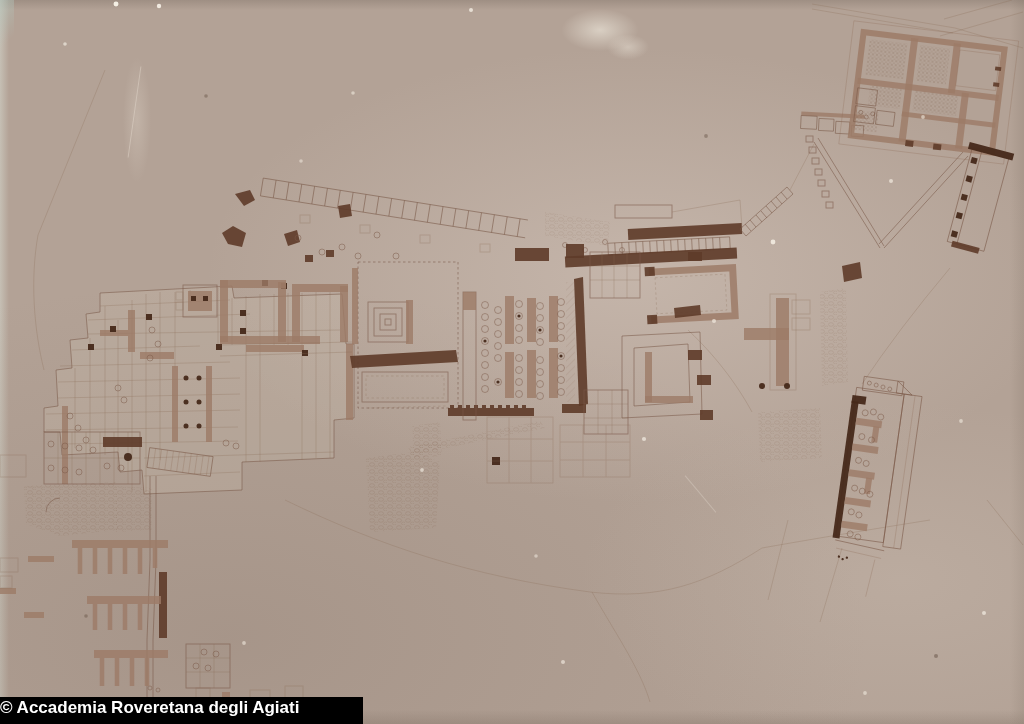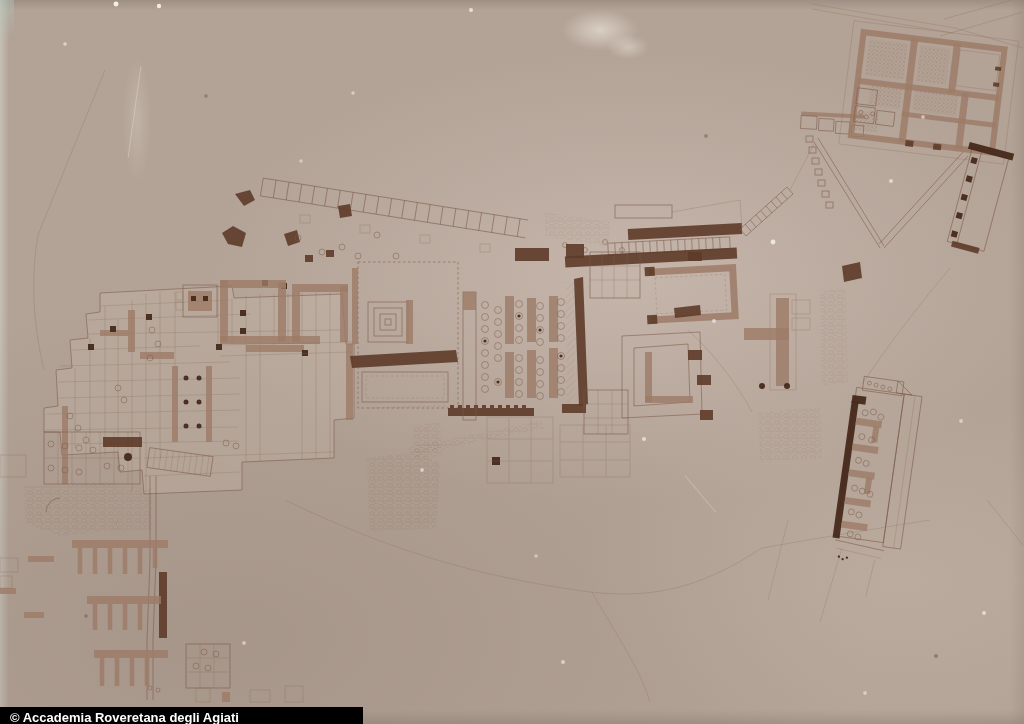--- a/index.html
+++ b/index.html
@@ -50,23 +50,23 @@
   }
   .dust2{position:absolute;left:0;top:0;width:2px;height:2px;border-radius:50%;background:transparent;
     box-shadow: 935px 655px 0 1px rgba(92,72,58,.45), 205px 95px 0 .8px rgba(92,72,58,.4),
       705px 135px 0 .9px rgba(92,72,58,.4), 85px 615px 0 .8px rgba(92,72,58,.4);
   }
   .scratch1{position:absolute;left:134px;top:66px;width:1px;height:92px;background:rgba(230,220,208,.45);transform:rotate(8deg);}
   .scratch2{position:absolute;left:700px;top:470px;width:1px;height:48px;background:rgba(230,220,208,.35);transform:rotate(-40deg);}
   .corner-sliver{position:absolute;left:0;top:0;width:14px;height:52px;
     background:linear-gradient(135deg, rgba(180,200,190,.55), rgba(180,200,190,0) 75%);}
   .caption-bar{
-    position:absolute;left:0;bottom:0;width:363px;height:17px;
+    position:absolute;left:0;bottom:0;width:363px;height:27px;
     background:var(--caption-bg);color:var(--caption-text);
-    font-weight:bold;font-size:13px;line-height:21px;padding-left:10px;box-sizing:border-box;
+    font-weight:bold;font-size:17px;line-height:21px;padding-left:0;box-sizing:border-box;
     white-space:nowrap;letter-spacing:0;
   }
 </style>
 </head>
 <body>
 
 <div class="photo">
 
   <svg class="plan" viewBox="0 0 1024 724">
     <defs>

